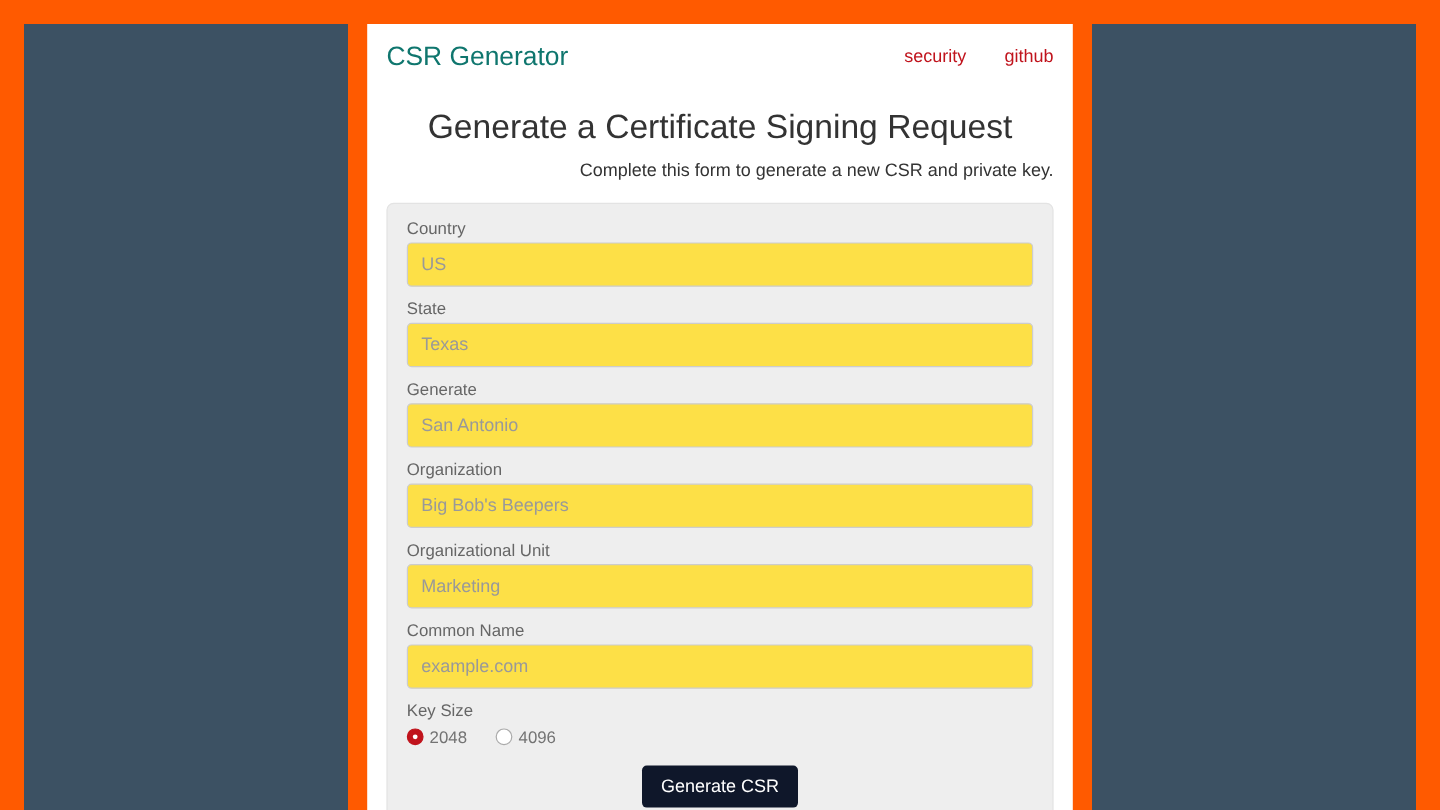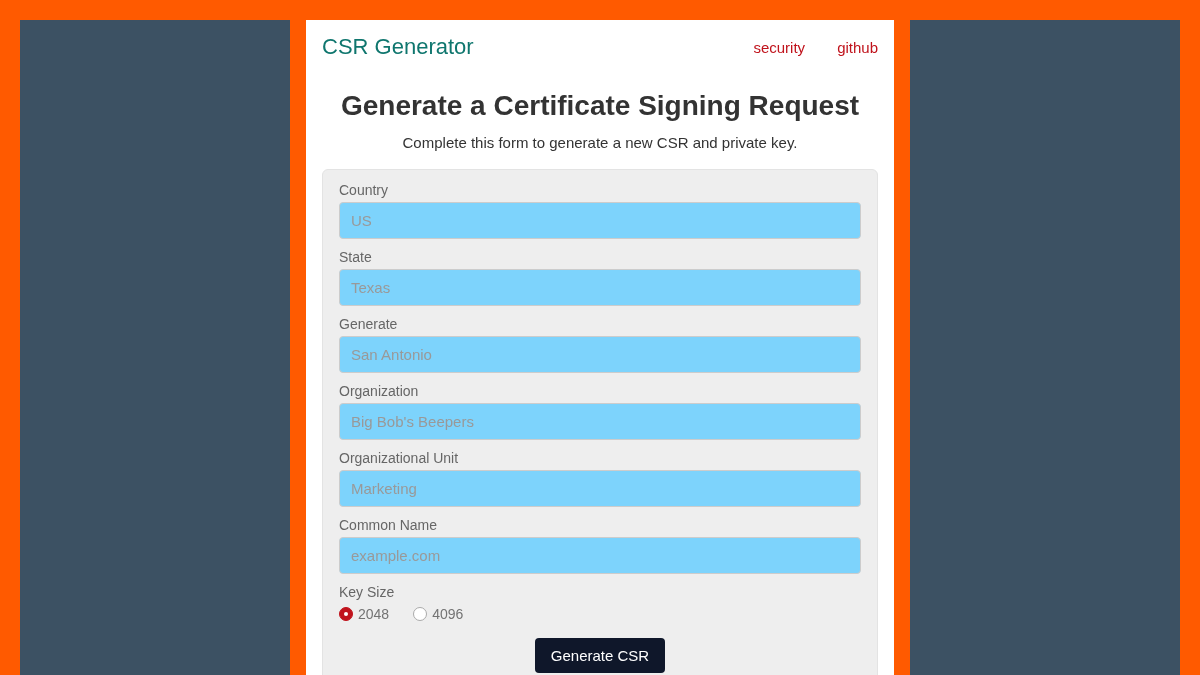--- a/index.html
+++ b/index.html
@@ -51,26 +51,26 @@
     }
     .nav-link {
       color: #c0131c;
       font-size: 15px;
       text-decoration: none;
       cursor: pointer;
     }
     .page-title {
       text-align: center;
       font-size: 28px;
-      font-weight: 700;
+      font-weight: 400;
       color: #333;
       margin-bottom: 12px;
     }
     .page-subtitle {
-      text-align: center;
+      text-align: right;
       font-size: 15px;
       color: #333;
       margin-bottom: 18px;
     }
     .form-well {
       background: #eeeeee;
       border: 1px solid #e3e3e3;
       border-radius: 6px;
       padding: 12px 16px 16px 16px;
     }
@@ -82,21 +82,21 @@
       font-size: 14px;
       color: #666;
       margin-bottom: 4px;
     }
     .form-input {
       width: 100%;
       padding: 9px 11px;
       font-size: 15px;
       border: 1px solid #ccc;
       border-radius: 4px;
-      background: #7dd3fc;
+      background: #fde047;
       color: #555;
     }
     .form-input::placeholder {
       color: #999;
     }
     .radio-row {
       display: flex;
       gap: 24px;
       margin-top: 6px;
       align-items: center;

